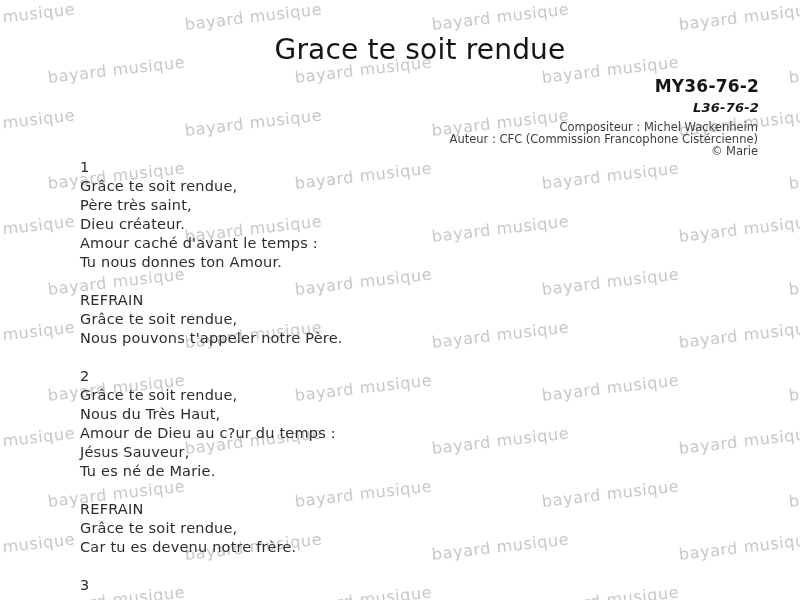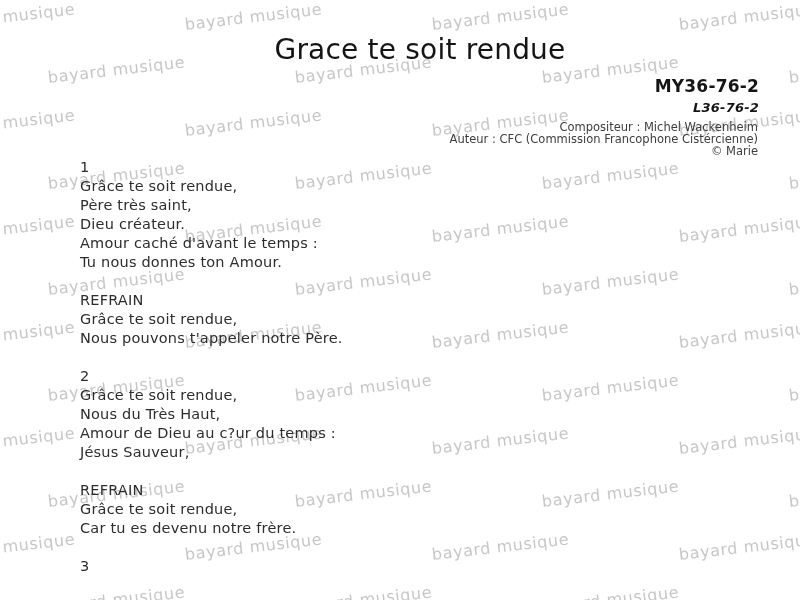--- a/index.html
+++ b/index.html
@@ -121,20 +121,21 @@
       <div class="lyric-line">&nbsp;</div>
       <div class="lyric-line">REFRAIN</div>
       <div class="lyric-line">Grâce te soit rendue,</div>
       <div class="lyric-line">Nous pouvons t'appeler notre Père.</div>
       <div class="lyric-line">&nbsp;</div>
       <div class="lyric-line">2</div>
       <div class="lyric-line">Grâce te soit rendue,</div>
       <div class="lyric-line">Nous du Très Haut,</div>
       <div class="lyric-line">Amour de Dieu au c?ur du temps :</div>
       <div class="lyric-line">Jésus Sauveur,</div>
+      <div class="lyric-line">Tu es né de Marie.</div>
       <div class="lyric-line">&nbsp;</div>
       <div class="lyric-line">REFRAIN</div>
       <div class="lyric-line">Grâce te soit rendue,</div>
       <div class="lyric-line">Car tu es devenu notre frère.</div>
       <div class="lyric-line">&nbsp;</div>
       <div class="lyric-line">3</div>
     </div>
 </div>
 
 </body></html>

